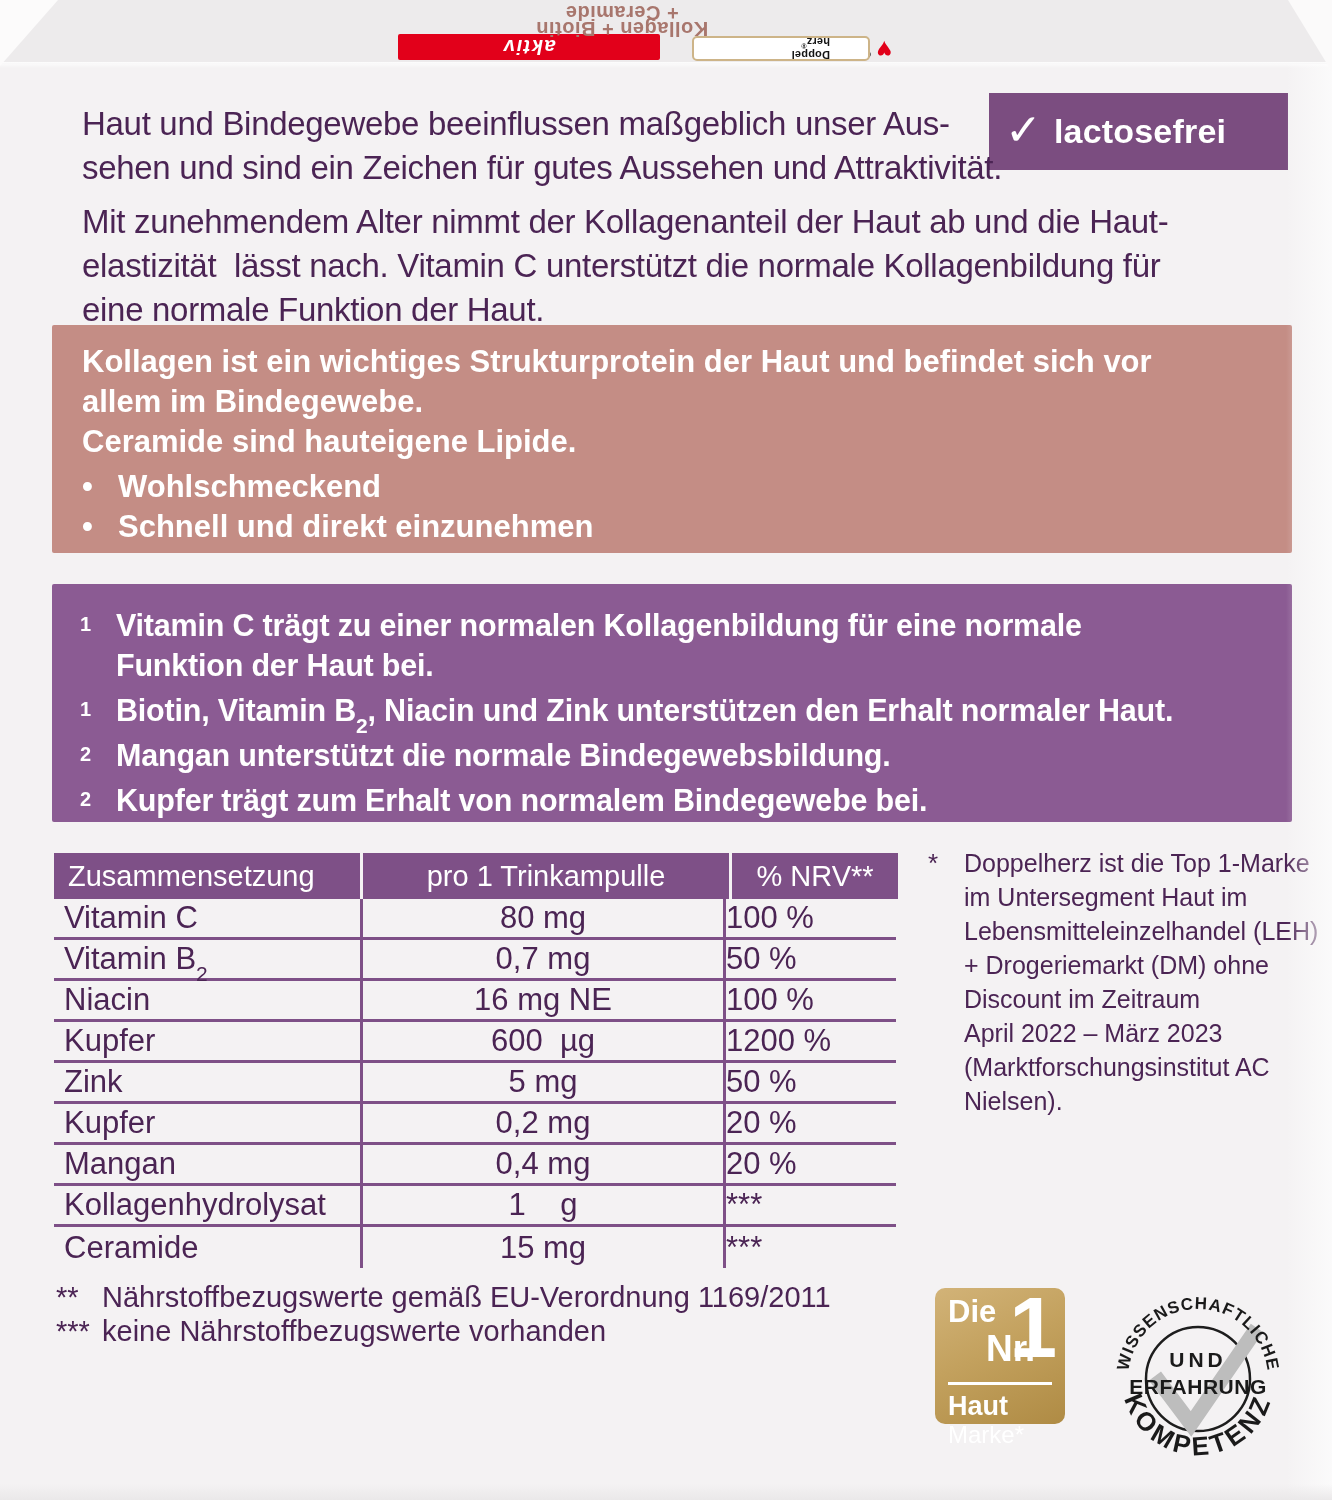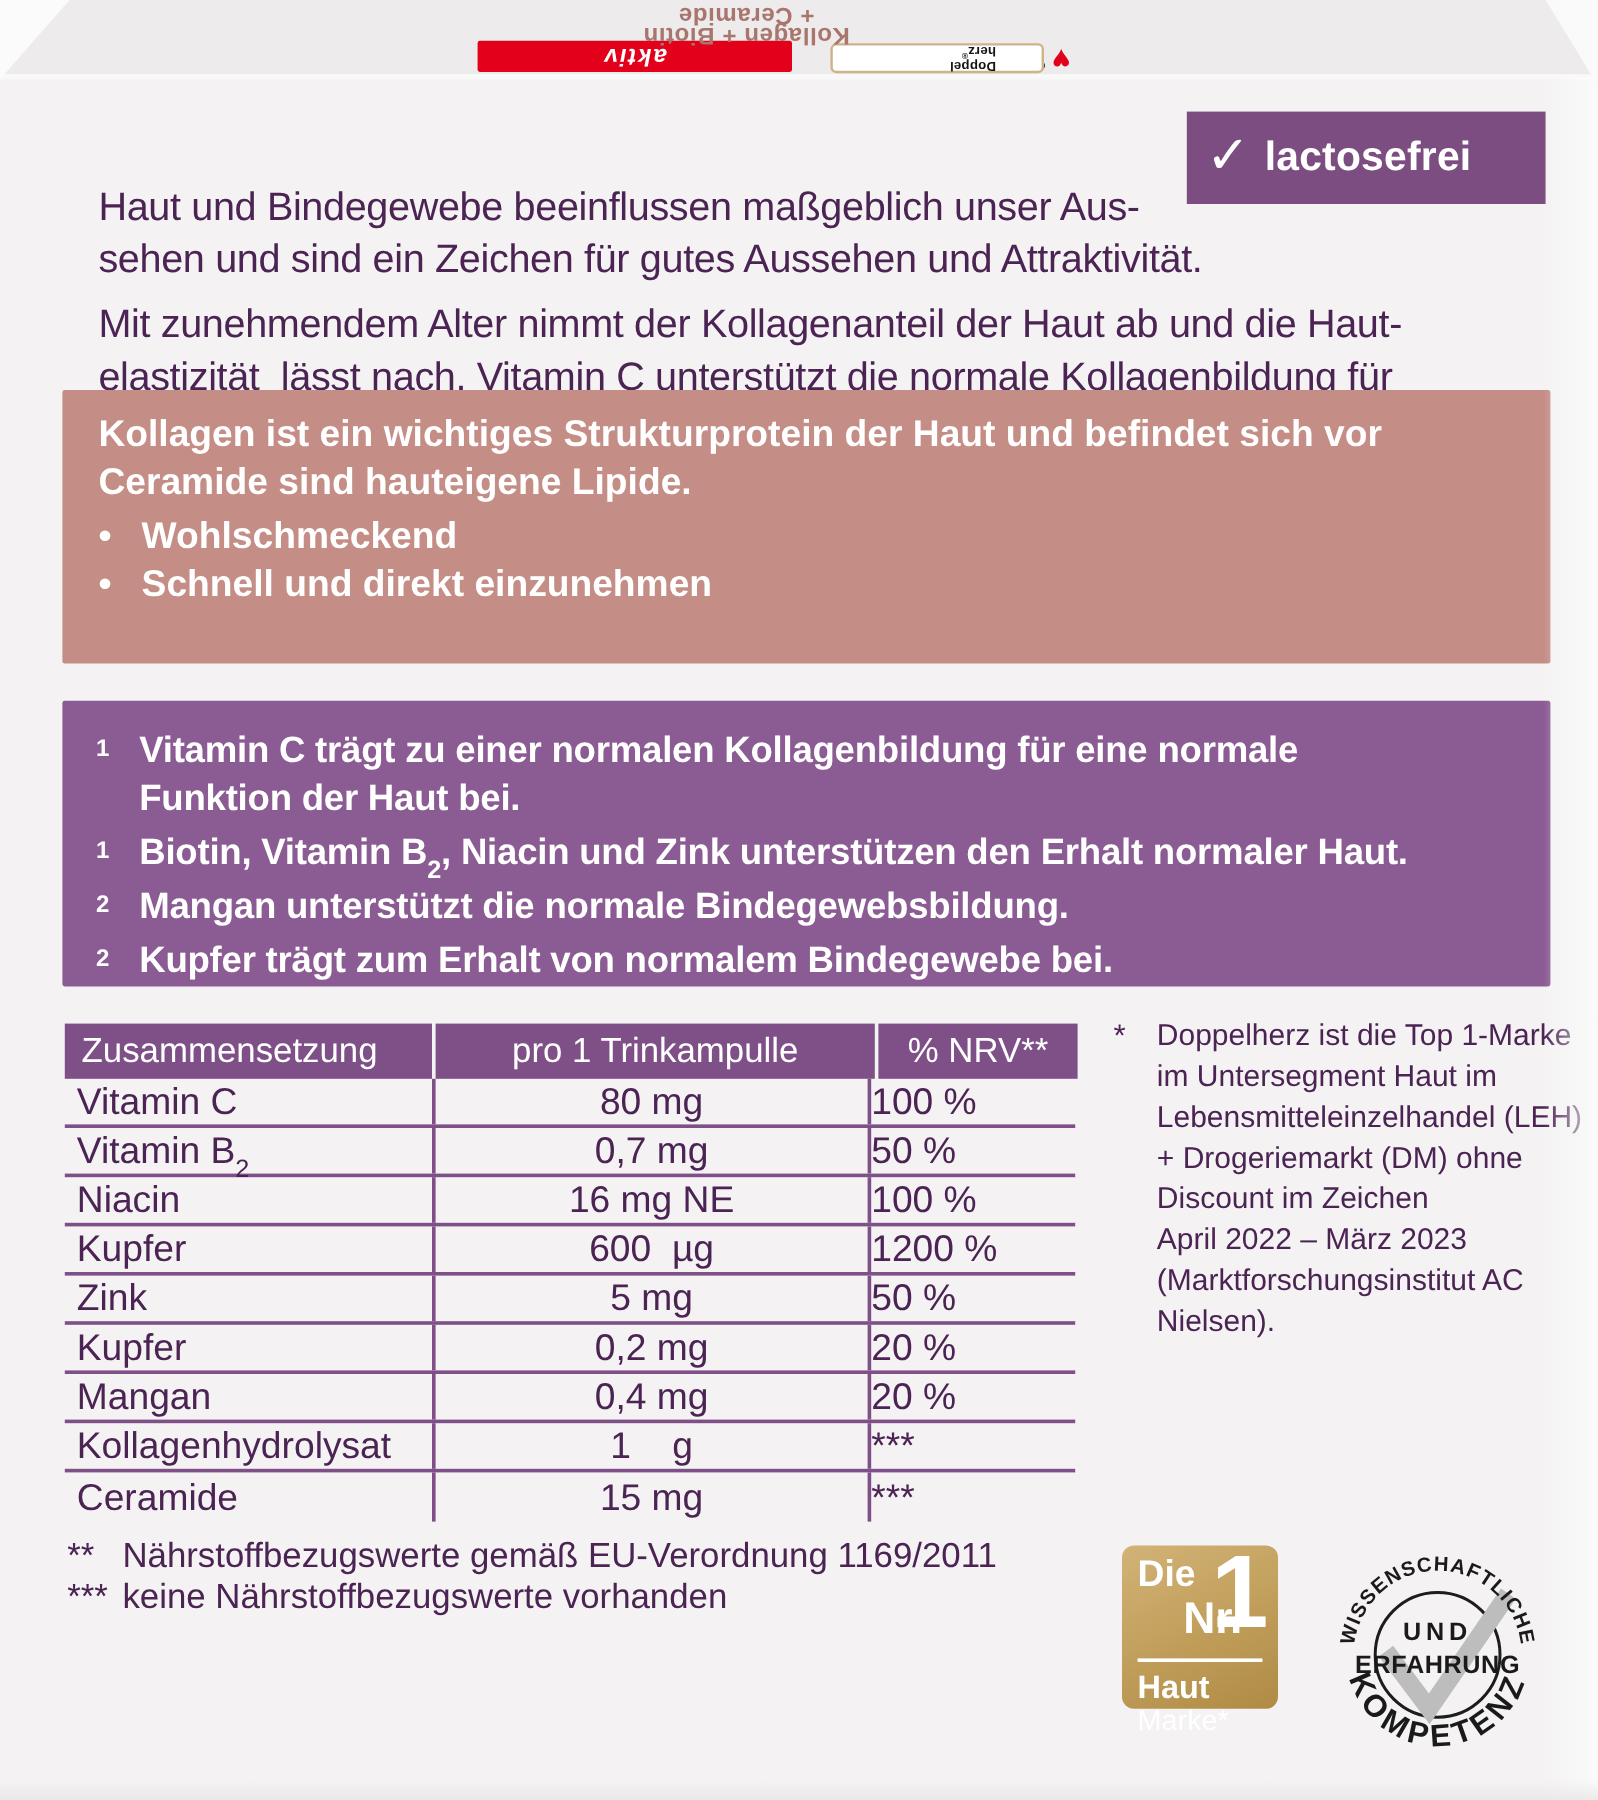--- a/index.html
+++ b/index.html
@@ -20,21 +20,21 @@
   .corner-tl{position:absolute;left:0;top:0;width:58px;height:66px;background:#fcfbfb;clip-path:polygon(0 0,58px 0,0 66px);z-index:5;}
   .corner-tr{position:absolute;right:0;top:0;width:44px;height:72px;background:#fbfafa;clip-path:polygon(44px 0,0 0,44px 72px);z-index:5;}
   .fold-line{position:absolute;left:0;top:62px;width:100%;height:6px;background:linear-gradient(to bottom,rgba(255,255,255,.9),rgba(255,255,255,0));z-index:4;}
 
   
   .badge-lactose{position:absolute;left:989px;top:93px;width:299px;height:77px;background:#7b4d80;color:#fff;display:flex;align-items:center;box-sizing:border-box;padding-left:16px;}
   .badge-lactose .check{font-size:44px;font-weight:bold;margin-right:12px;transform:translateY(-2px);}
   .badge-lactose .lbl{font-size:34px;font-weight:bold;letter-spacing:.2px;}
 
   
-  .intro{position:absolute;left:82px;top:102px;color:#4b2454;font-size:33px;line-height:44px;letter-spacing:-.3px;margin-top:48px;}
+  .intro{position:absolute;left:82px;top:102px;color:#4b2454;font-size:33px;line-height:44px;letter-spacing:-.3px;}
   .intro .line{white-space:pre;}
   .intro .pbreak{margin-top:10px;}
 
   
   .rose-box{position:absolute;left:52px;top:325px;width:1240px;height:228px;background:#c48d85;color:#fff;box-sizing:border-box;padding:17px 30px;font-weight:bold;font-size:31px;line-height:40px;border-radius:2px;}
   .rose-box .line{white-space:pre;}
   .bullets{margin-top:5px;}
   .bullet{display:flex;}
   .bullet .dot{width:36px;flex:none;}
 
@@ -120,20 +120,21 @@
   <div class="intro">
     <div class="line">Haut und Bindegewebe beeinflussen maßgeblich unser Aus-</div>
     <div class="line">sehen und sind ein Zeichen für gutes Aussehen und Attraktivität.</div>
     <div class="line pbreak">Mit zunehmendem Alter nimmt der Kollagenanteil der Haut ab und die Haut-</div>
     <div class="line">elastizität  lässt nach. Vitamin C unterstützt die normale Kollagenbildung für</div>
     <div class="line">eine normale Funktion der Haut.</div>
   </div>
 
   <div class="rose-box">
     <div class="line">Kollagen ist ein wichtiges Strukturprotein der Haut und befindet sich vor</div>
+    <div class="line">allem im Bindegewebe.</div>
     <div class="line">Ceramide sind hauteigene Lipide.</div>
     <div class="bullets">
       <div class="bullet">
         <span class="dot">•</span>
         <span>Wohlschmeckend</span>
       </div>
       <div class="bullet">
         <span class="dot">•</span>
         <span>Schnell und direkt einzunehmen</span>
       </div>
@@ -237,21 +238,21 @@
     </div>
   </div>
 
   <div class="side-note">
     <span class="fm">*</span>
     <span>
       <div class="line">Doppelherz ist die Top 1-Marke</div>
       <div class="line">im Untersegment Haut im</div>
       <div class="line">Lebensmitteleinzelhandel (LEH)</div>
       <div class="line">+ Drogeriemarkt (DM) ohne</div>
-      <div class="line">Discount im Zeichen</div>
+      <div class="line">Discount im Zeitraum</div>
       <div class="line">April 2022 – März 2023</div>
       <div class="line">(Marktforschungsinstitut AC</div>
       <div class="line">Nielsen).</div>
     </span>
   </div>
 
   <div class="nr1">
     <div class="die">Die</div>
     <div class="nr">Nr.</div>
     <div class="one">1</div>

